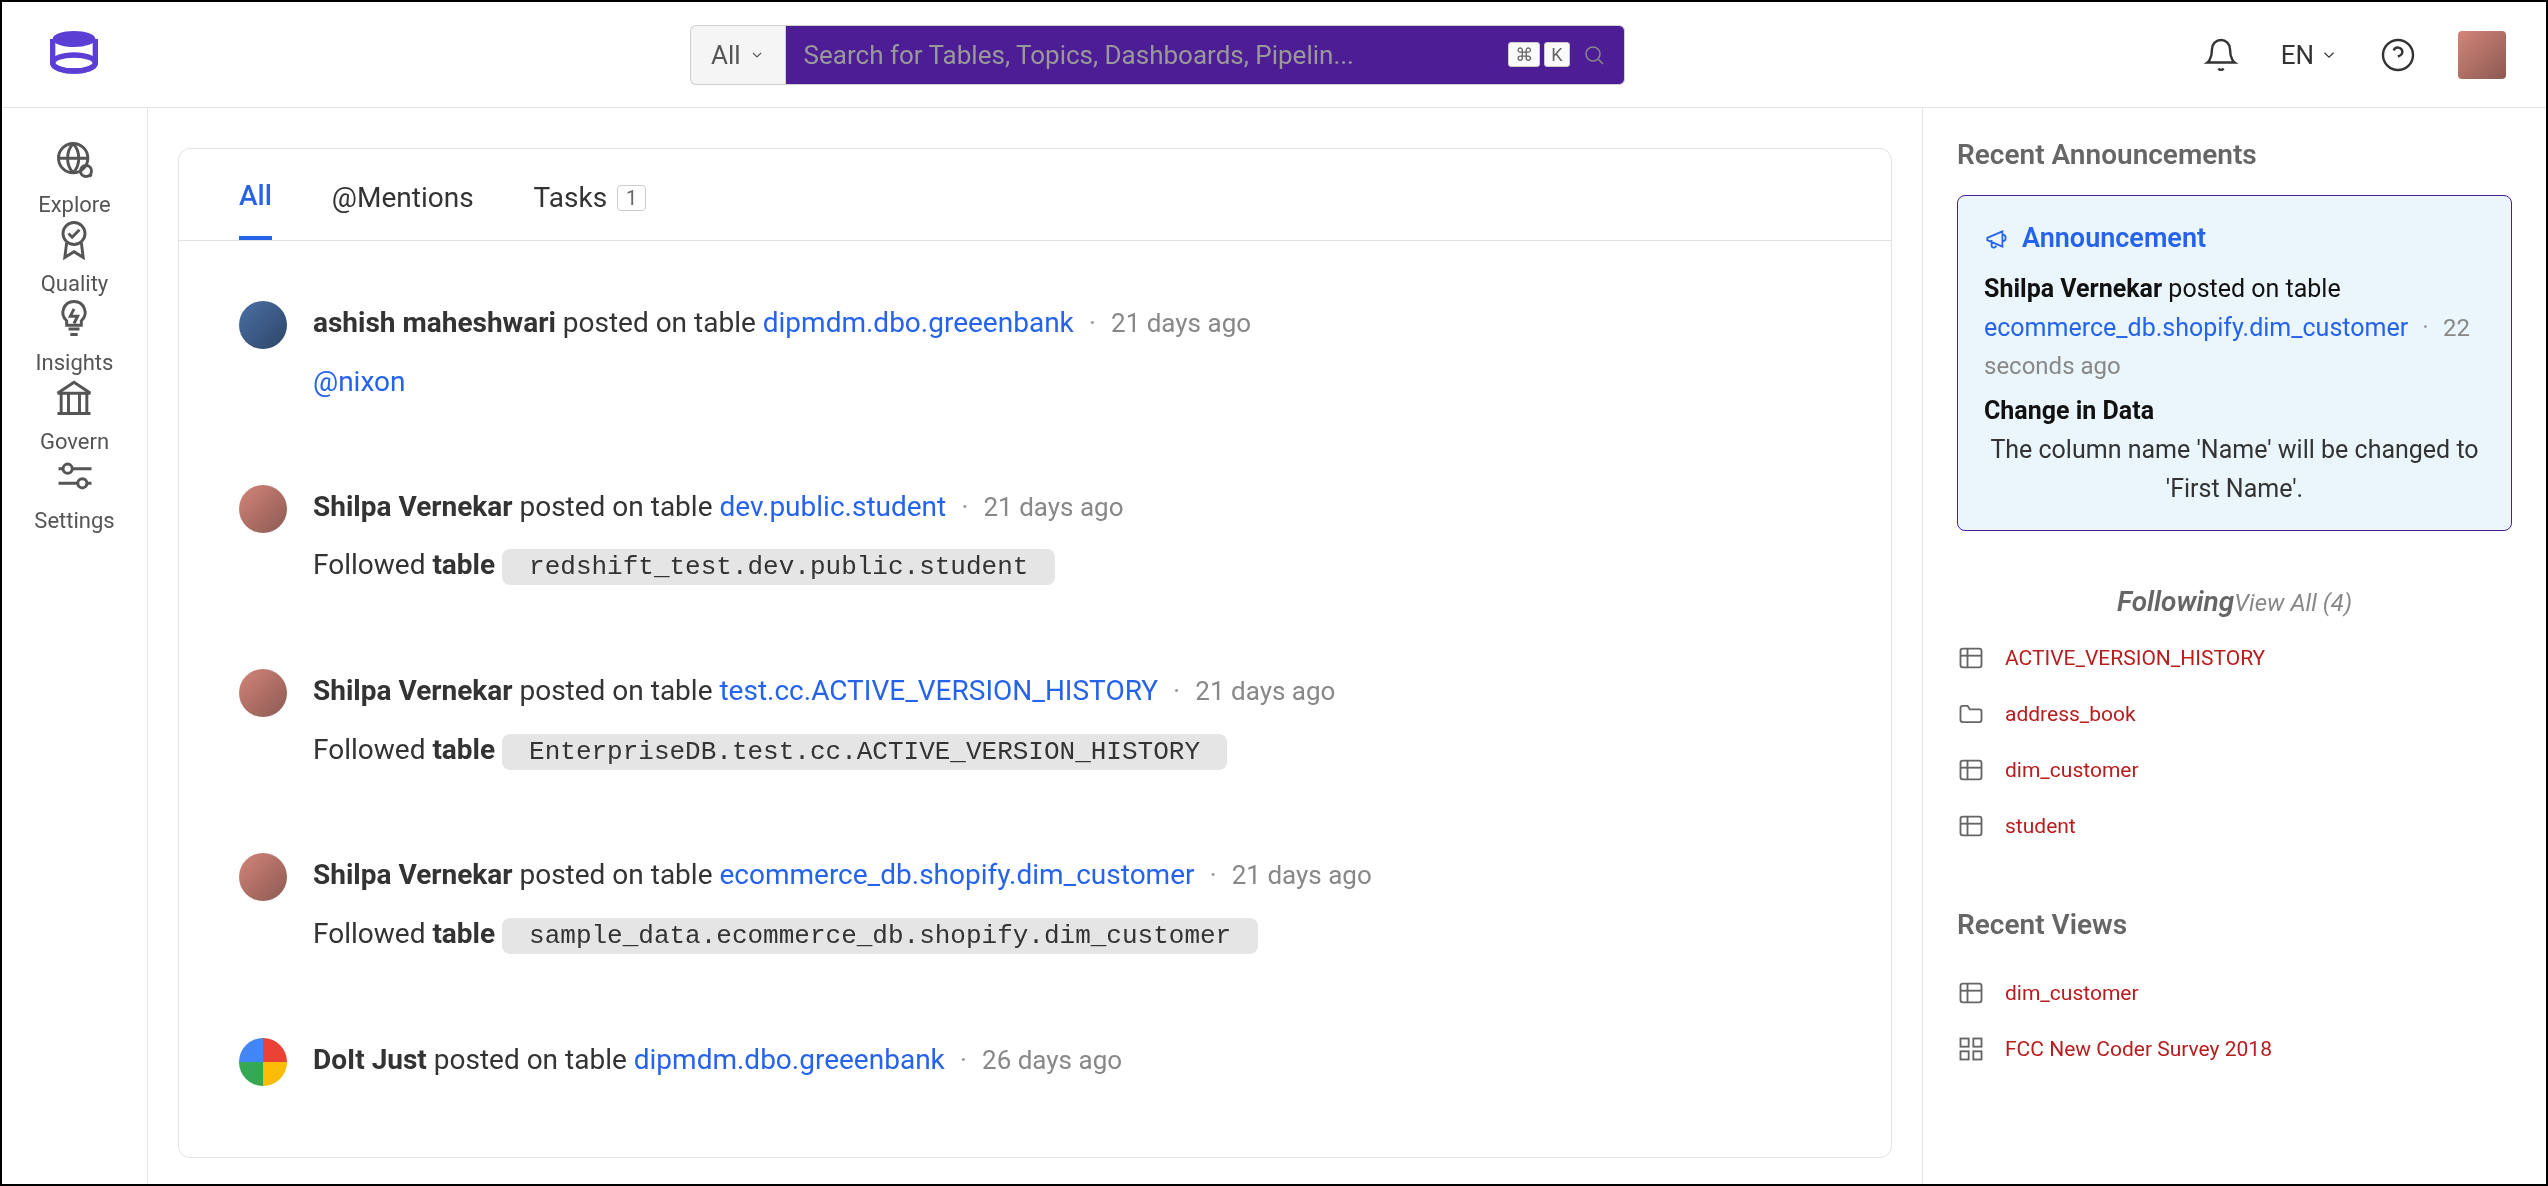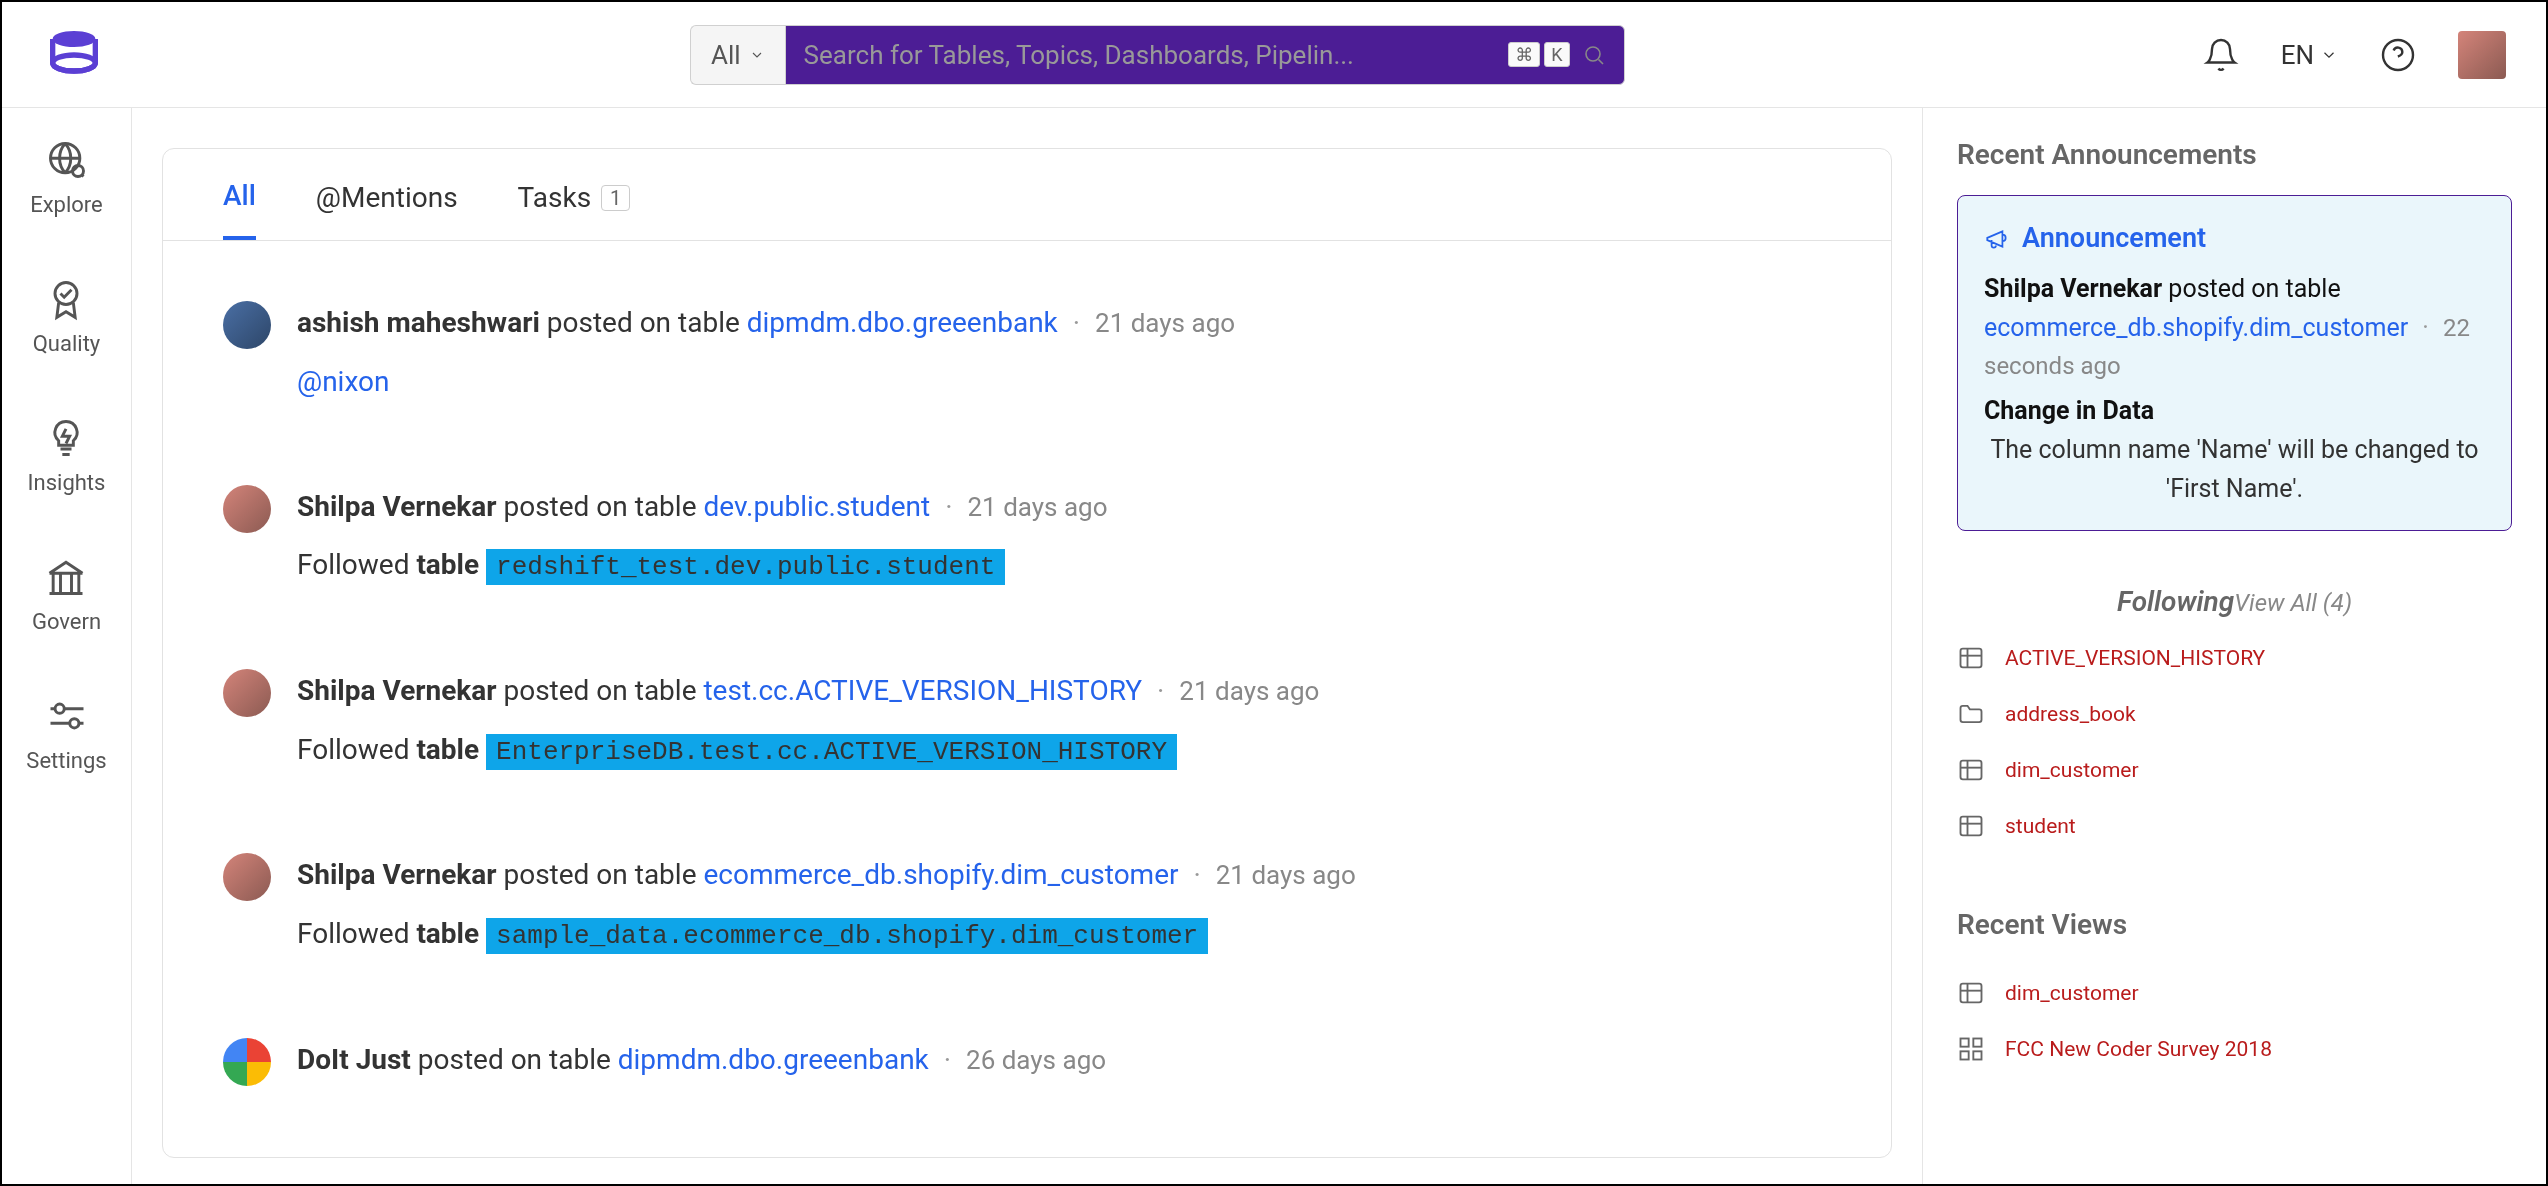--- a/index.html
+++ b/index.html
@@ -16,21 +16,21 @@
 .kbd { display: flex; gap: 4px; }
 .kbd span { border: 1px solid #ccc; border-radius: 3px; padding: 1px 6px; font-size: 18px; color: #666; background: #fafafa; }
 .search-icon { width: 24px; height: 24px; color: #888; }
 .header-right { margin-left: auto; display: flex; align-items: center; gap: 42px; }
 .bell-icon, .help-icon { width: 36px; height: 36px; color: #333; cursor: pointer; }
 .lang { font-size: 26px; color: #333; display: flex; align-items: center; gap: 6px; cursor: pointer; }
 .avatar { width: 48px; height: 48px; border-radius: 4px; background: linear-gradient(135deg,#d4847a,#8b5a52); }
 
 
 .body { display: flex; flex: 1; overflow: hidden; }
-.sidebar { width: 130px; border-right: 1px solid #e5e5e5; padding-top: 30px; display: flex; flex-direction: column; align-items: center; gap: 60px; }
+.sidebar { width: 146px; border-right: 1px solid #e5e5e5; padding-top: 30px; display: flex; flex-direction: column; align-items: center; }
 .sidebar-item { display: flex; flex-direction: column; align-items: center; gap: 10px; cursor: pointer; color: #555; }
 .sidebar-item svg { width: 44px; height: 44px; }
 .sidebar-label { font-size: 22px; }
 
 
 .main { flex: 1; display: flex; overflow: hidden; }
 .feed-col { flex: 1; padding: 40px 30px 0 30px; overflow-y: auto; }
 .feed-card { border: 1px solid #e2e2e2; border-radius: 12px; background: #fff; }
 .tabs { display: flex; gap: 60px; padding: 30px 60px 0 60px; border-bottom: 1px solid #e2e2e2; }
 .tab { font-size: 28px; color: #333; padding-bottom: 24px; cursor: pointer; display: flex; align-items: center; gap: 10px; }
@@ -46,21 +46,21 @@
 .feed-content { flex: 1; font-size: 28px; line-height: 1.6; color: #333; }
 .feed-line1 { margin-bottom: 14px; }
 .user-name { font-weight: 700; }
 .action-text { font-weight: 400; }
 .link { color: #2563eb; }
 .sep { color: #999; margin: 0 8px; }
 .time { color: #888; font-size: 26px; }
 .mention { color: #2563eb; font-size: 28px; }
 .followed-text { font-size: 28px; }
 .followed-text .bold { font-weight: 700; }
-.code-chip { font-family: 'Courier New', monospace; background: #0ea5e9; padding: 3px 10px; border-radius: 0; font-size: 26px; }
+.code-chip { font-family: 'Courier New', monospace; background: #e5e5e5; padding: 3px 27px; border-radius: 8px; font-size: 26px; }
 
 
 .right-col { width: 624px; border-left: 1px solid #e5e5e5; padding: 30px 34px; overflow-y: auto; }
 .section-title { font-size: 28px; font-weight: 600; color: #666; margin-bottom: 24px; }
 .announcement-card { border: 1px solid #4c1d95; background: #eaf6fb; border-radius: 8px; padding: 22px 26px; font-size: 25px; line-height: 1.55; }
 .ann-header { color: #2563eb; font-weight: 600; font-size: 27px; display: flex; align-items: center; gap: 12px; margin-bottom: 10px; }
 .ann-user { font-weight: 700; }
 .ann-link { color: #2563eb; }
 .ann-time { color: #888; font-size: 24px; }
 .ann-title { font-weight: 700; margin-top: 6px; }

